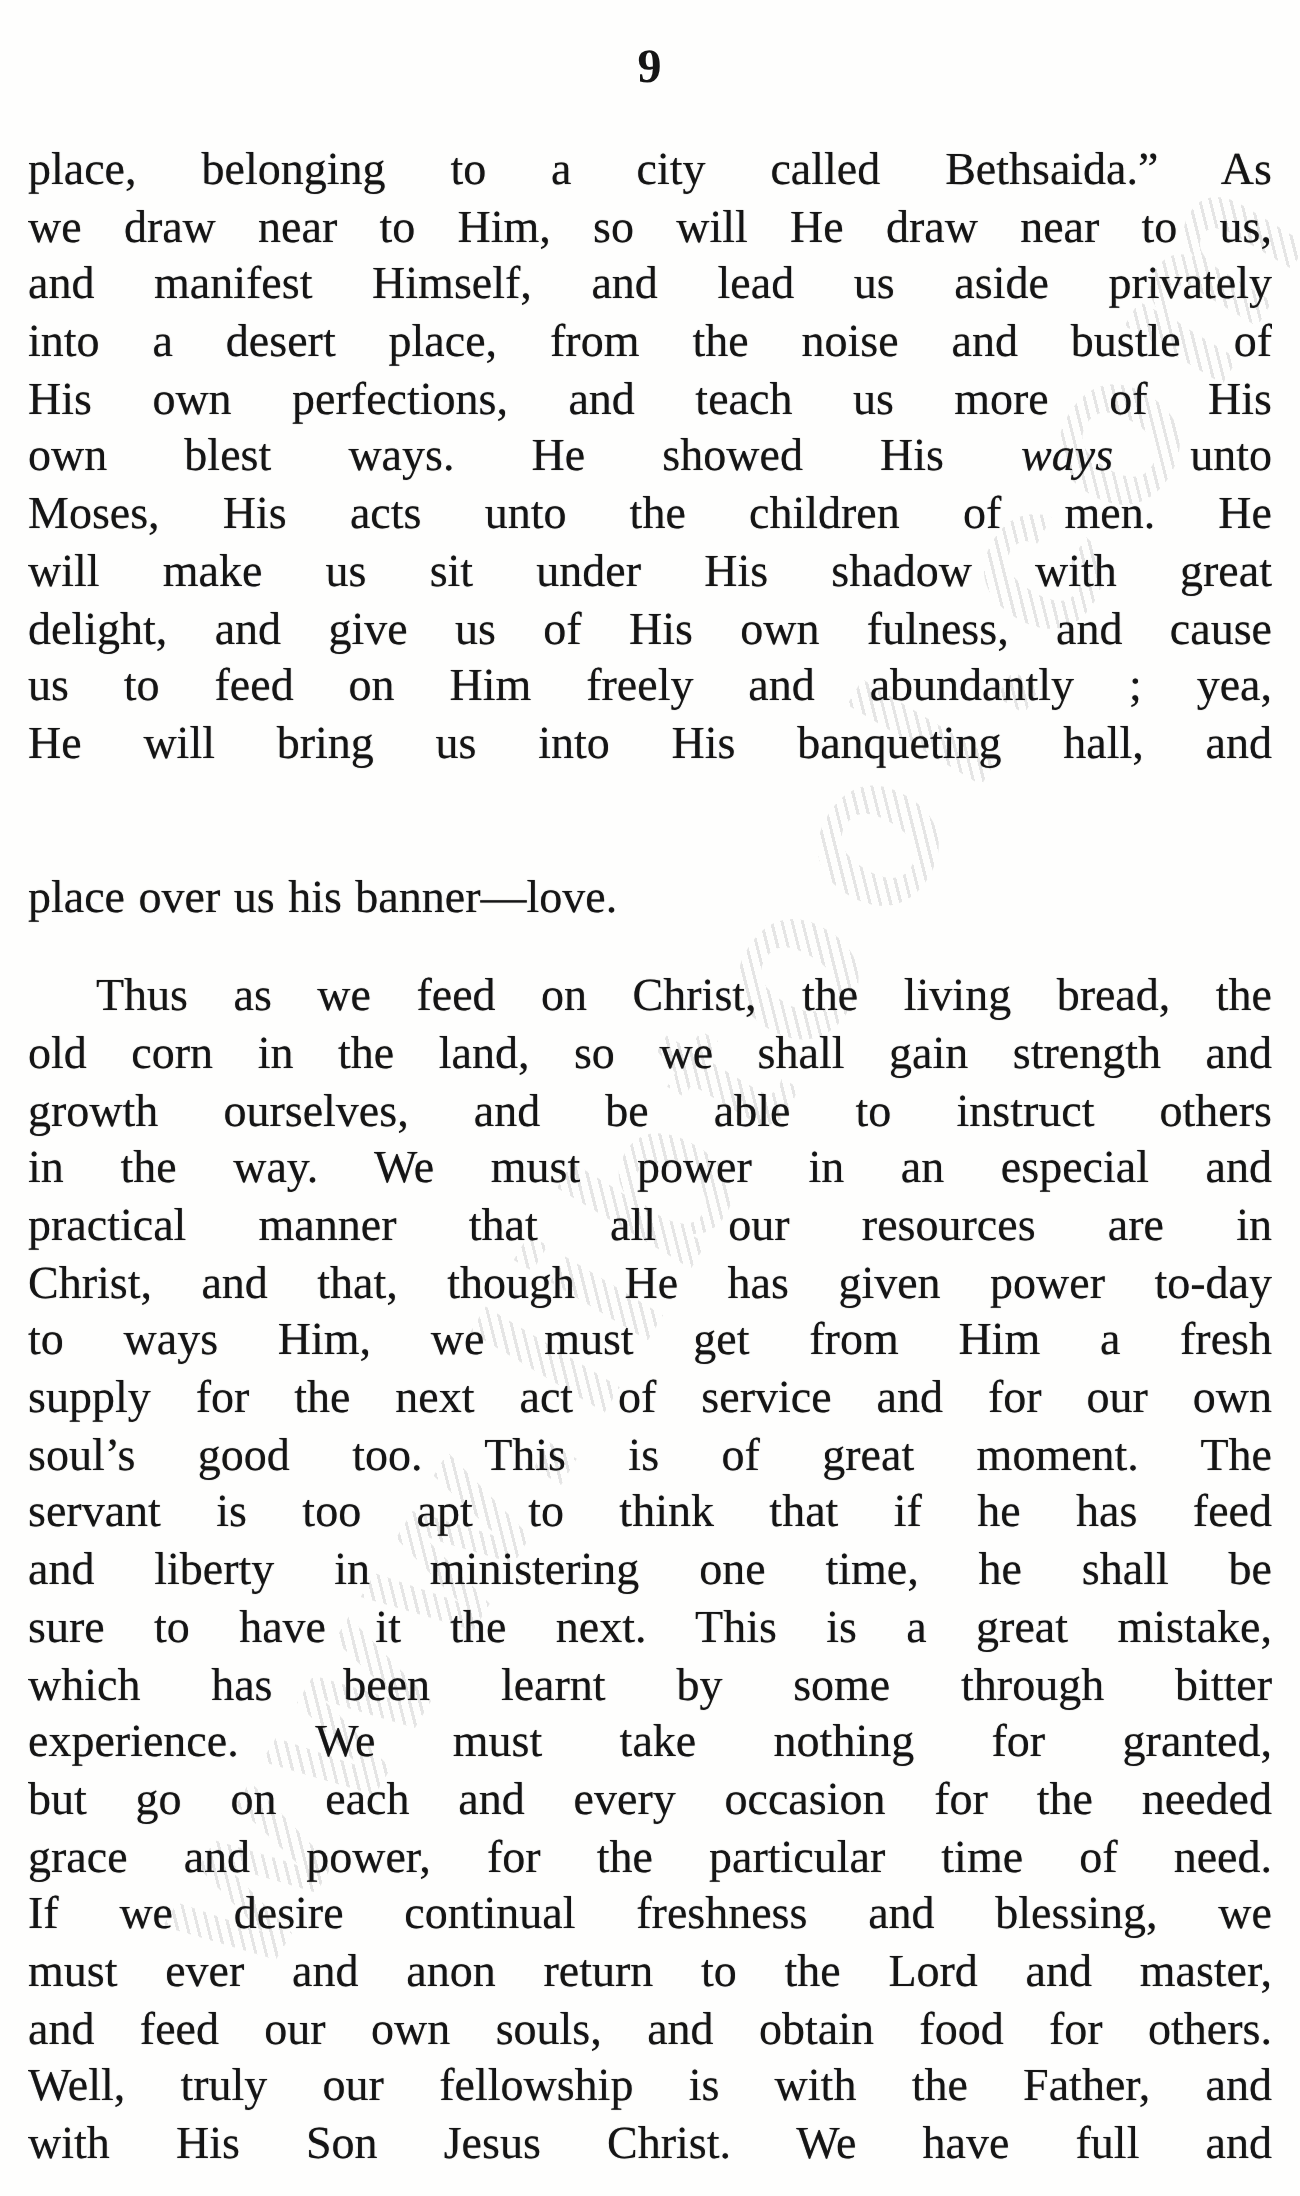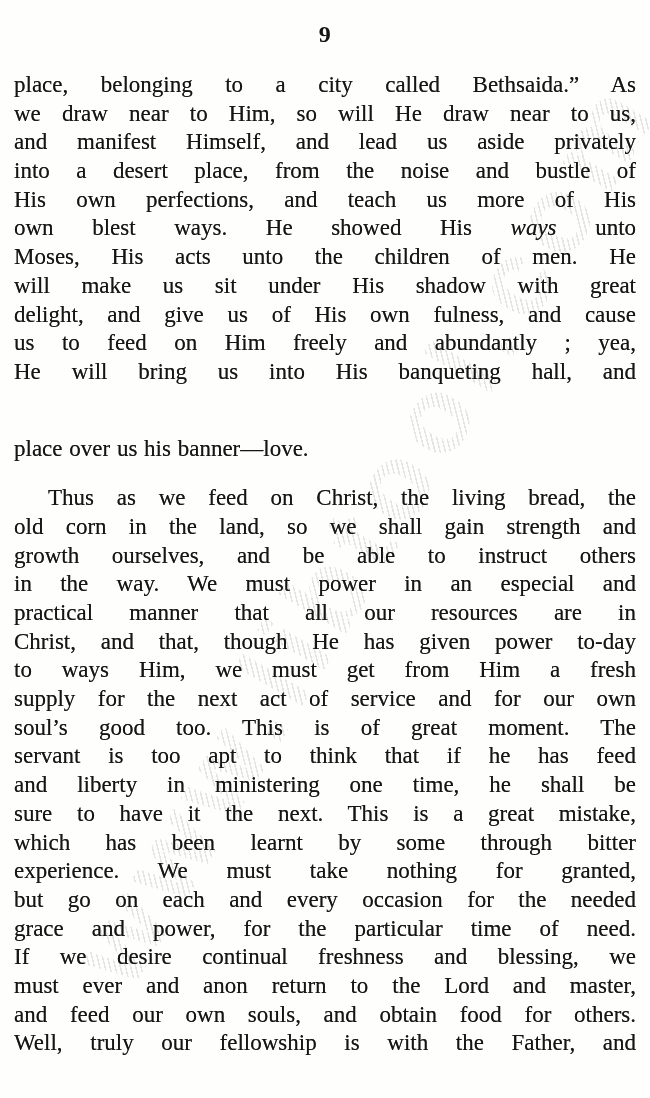--- a/index.html
+++ b/index.html
@@ -130,16 +130,17 @@
       <div class="line">and liberty in ministering one time, he shall be</div>
       <div class="line">sure to have it the next.  This is a great mistake,</div>
       <div class="line">which has been learnt by some through bitter</div>
       <div class="line">experience.  We must take nothing for granted,</div>
       <div class="line">but go on each and every occasion for the needed</div>
       <div class="line">grace and power, for the particular time of need.</div>
       <div class="line">If we desire continual freshness and blessing, we</div>
       <div class="line">must ever and anon return to the Lord and master,</div>
       <div class="line">and feed our own souls, and obtain food for others.</div>
       <div class="line">Well, truly our fellowship is with the Father, and</div>
+      <div class="line">with His Son Jesus Christ.  We have full and</div>
     </div>
 
   </div>
 </div>
 
 </body></html>

